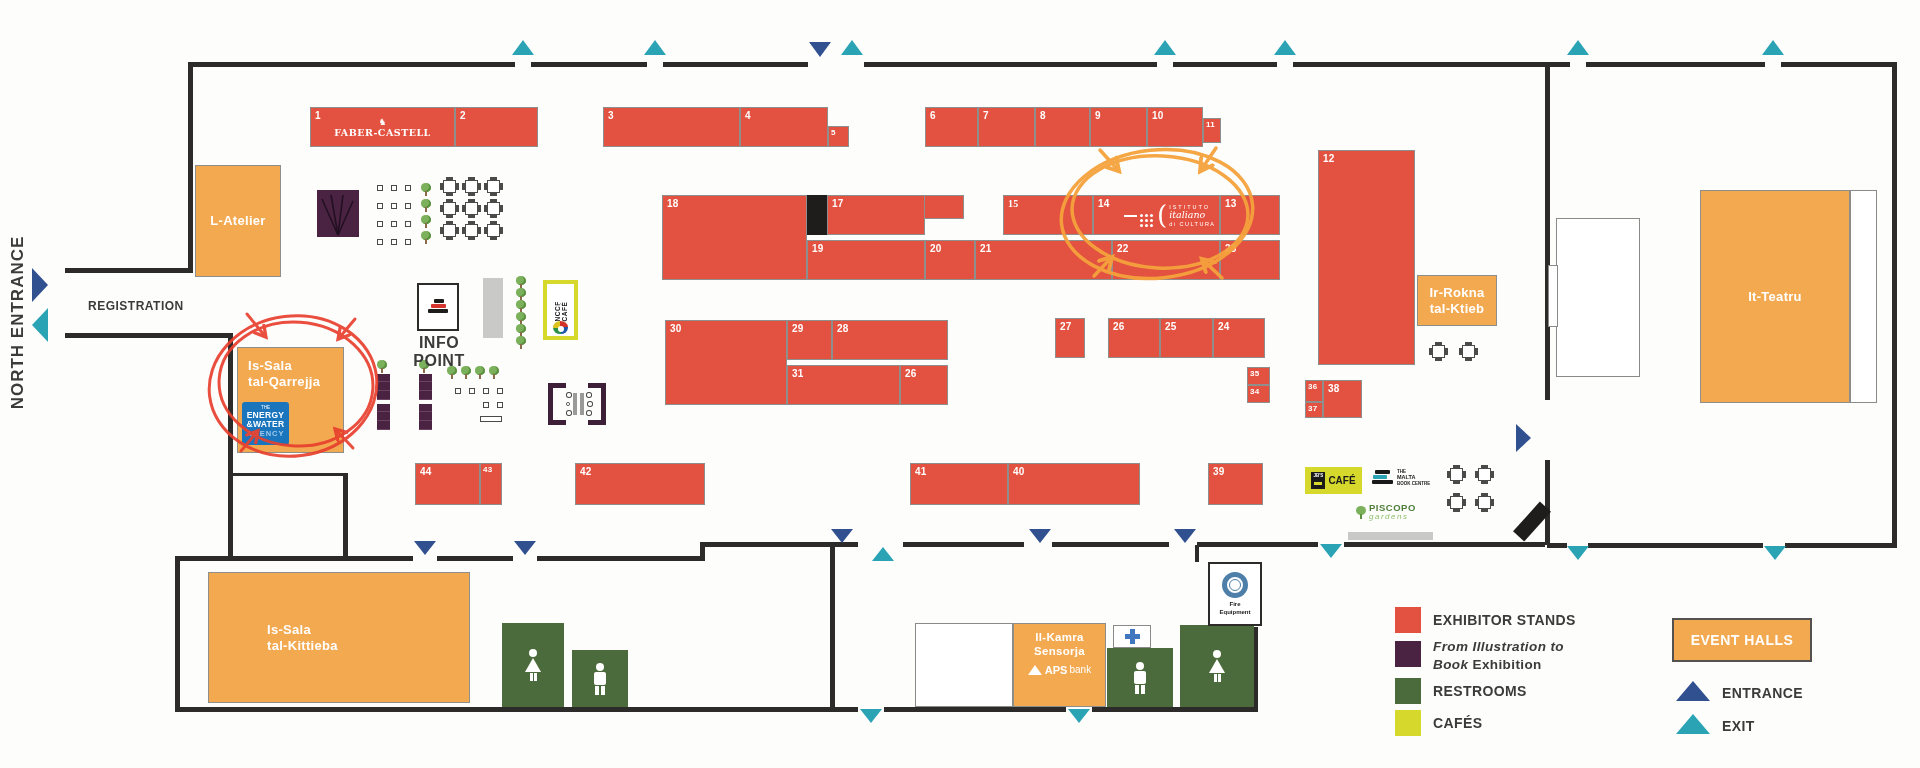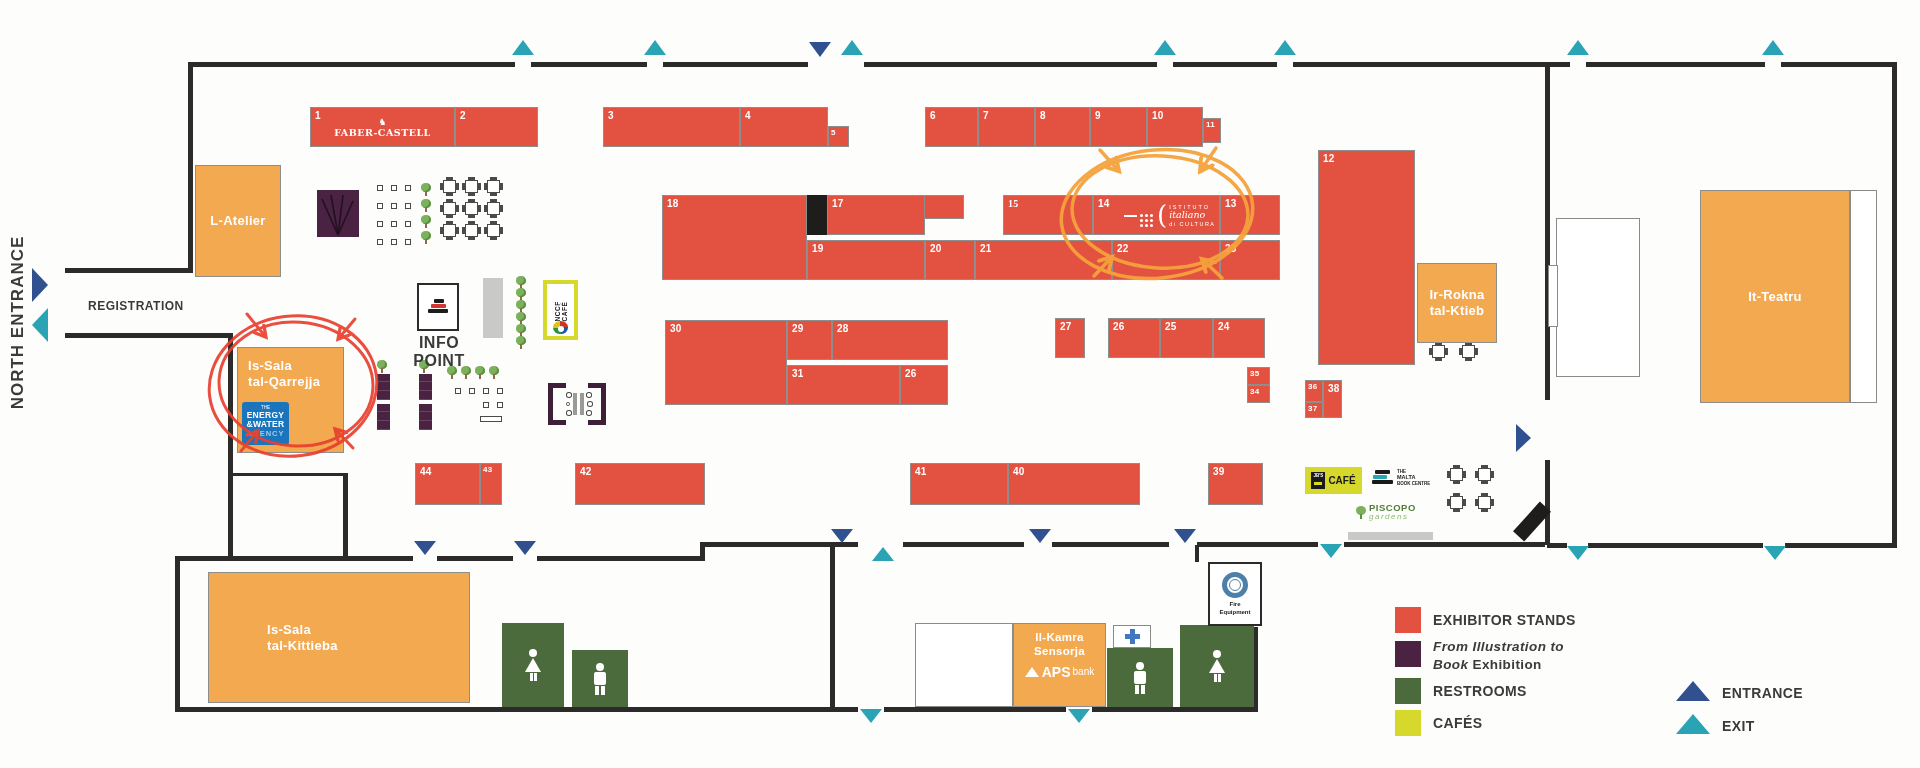--- a/index.html
+++ b/index.html
@@ -24,21 +24,21 @@
   .stand-num{position:absolute;top:2px;left:4px;font-size:10px;font-weight:bold;color:#fff;letter-spacing:.3px;}
   .stand-sm .stand-num{top:1px;left:2px;font-size:8px;}
 
   
   .room{position:absolute;background:#F3A950;border:1px solid #8e8e8c;z-index:3;}
   .room-label{font-weight:bold;color:#fff;font-size:13px;line-height:1.2;letter-spacing:.3px;}
   .room-c{display:flex;flex-direction:column;align-items:center;justify-content:center;text-align:center;}
   #room-atelier{left:195px;top:165px;width:86px;height:112px;}
   #room-qarrejja{left:237px;top:347px;width:107px;height:106px;padding:10px 0 0 10px;}
   #room-kittieba{left:208px;top:572px;width:262px;height:131px;justify-content:center;display:flex;flex-direction:column;padding-left:58px;}
-  #room-rokna{left:1417px;top:263px;width:80px;height:80px;font-size:12px;}
+  #room-rokna{left:1417px;top:275px;width:80px;height:51px;font-size:12px;}
   #room-teatru{left:1700px;top:190px;width:150px;height:213px;}
   #room-kamra{left:1013px;top:623px;width:93px;height:84px;padding-top:7px;}
   #room-kamra .room-label{font-size:11.5px;}
   .whitebox{position:absolute;background:#fff;border:1.5px solid #8a8a88;z-index:2;}
   #stagebox{left:1556px;top:218px;width:84px;height:159px;}
   #stagetab{left:1548px;top:265px;width:10px;height:62px;z-index:3;}
   #teatrustrip{left:1850px;top:190px;width:27px;height:213px;}
   #annexwhite{left:915px;top:623px;width:98px;height:84px;}
 
   
@@ -106,21 +106,21 @@
      box-shadow:5px 0 0 #fff,10px 0 0 #fff,0 5px 0 #fff,5px 5px 0 #fff,10px 5px 0 #fff,0 10px 0 #fff,5px 10px 0 #fff,10px 10px 0 #fff;}
   .istituto .paren{font-size:26px;font-weight:300;line-height:.8;margin:0 2px 0 8px;font-family:"DejaVu Serif",serif;}
   .istituto .col{display:flex;flex-direction:column;line-height:1.15;}
   .istituto .l1{font-size:5.5px;letter-spacing:2px;}
   .istituto .l2{font-family:"DejaVu Serif",serif;font-style:italic;font-size:9.5px;}
   .istituto .l3{font-size:5.5px;letter-spacing:1.5px;}
 
   
   .aps{display:flex;align-items:center;justify-content:center;margin-top:5px;}
   .aps .mtn{width:0;height:0;border-left:7px solid transparent;border-right:7px solid transparent;border-bottom:10px solid #fff;margin-right:3px;}
-  .aps .a1{font-size:14px;font-weight:bold;color:#fff;}
+  .aps .a1{font-size:11px;font-weight:bold;color:#fff;}
   .aps .a2{font-size:10px;color:#fff;margin-left:2px;}
 
   
   .jbs{position:absolute;left:1305px;top:467px;width:57px;height:27px;background:#D6D92B;z-index:3;display:flex;align-items:center;justify-content:center;}
   .jbs .machine{width:14px;height:17px;background:#1a1a1a;position:relative;margin-right:3px;display:flex;align-items:flex-start;justify-content:center;}
   .jbs .machine::after{content:'';position:absolute;left:3px;bottom:4px;width:8px;height:3px;background:#D6D92B;}
   .jbs .jbstxt{font-size:4.5px;font-weight:bold;color:#fff;margin-top:1px;}
   .jbs .cafetxt{font-size:10px;font-weight:bold;color:#1a1a1a;}
   .mbc{position:absolute;left:1372px;top:462px;width:74px;height:31px;z-index:3;display:flex;align-items:center;}
   .mbc .bks{position:relative;width:22px;height:16px;margin-right:3px;}
@@ -378,20 +378,21 @@
   <div class="lg-text" id="lg-t1">EXHIBITOR STANDS</div>
   <div class="lg-sq lg-purple"></div>
   <div class="lg-text" id="lg-t2">
     <i>From Illustration to</i><br>
     <i>Book</i><span> Exhibition</span>
   </div>
   <div class="lg-sq lg-green"></div>
   <div class="lg-text" id="lg-t3">RESTROOMS</div>
   <div class="lg-sq lg-yellow"></div>
   <div class="lg-text" id="lg-t4">CAFÉS</div>
+  <div class="lg-btn">EVENT HALLS</div>
   <div class="lg-tri" id="lg-ent"></div>
   <div class="lg-text" id="lg-t5">ENTRANCE</div>
   <div class="lg-tri" id="lg-exit"></div>
   <div class="lg-text" id="lg-t6">EXIT</div>
 
 <div class="wall" style="left: 188px; top: 62px; width: 327px; height: 5px;"></div>
     <div class="wall" style="left: 531px; top: 62px; width: 116px; height: 5px;"></div>
     <div class="wall" style="left: 663px; top: 62px; width: 145px; height: 5px;"></div>
     <div class="wall" style="left: 864px; top: 62px; width: 293px; height: 5px;"></div>
     <div class="wall" style="left: 1173px; top: 62px; width: 104px; height: 5px;"></div>
@@ -527,21 +528,21 @@
     </div>
     <div class="stand stand-sm" style="left: 1247px; top: 367px; width: 23px; height: 18px;">
       <span class="stand-num">35</span>
     </div>
     <div class="stand stand-sm" style="left: 1305px; top: 380px; width: 18px; height: 22px;">
       <span class="stand-num">36</span>
     </div>
     <div class="stand stand-sm" style="left: 1305px; top: 402px; width: 18px; height: 16px;">
       <span class="stand-num">37</span>
     </div>
-    <div class="stand" style="left: 1323px; top: 380px; width: 19px; height: 38px;">
+    <div class="stand" style="left: 1323px; top: 380px; width: 39px; height: 38px;">
       <span class="stand-num">38</span>
     </div>
     <div class="stand" style="left: 1208px; top: 463px; width: 55px; height: 42px;">
       <span class="stand-num">39</span>
     </div>
     <div class="stand" style="left: 1008px; top: 463px; width: 132px; height: 42px;">
       <span class="stand-num">40</span>
     </div>
     <div class="stand" style="left: 910px; top: 463px; width: 98px; height: 42px;">
       <span class="stand-num">41</span>

